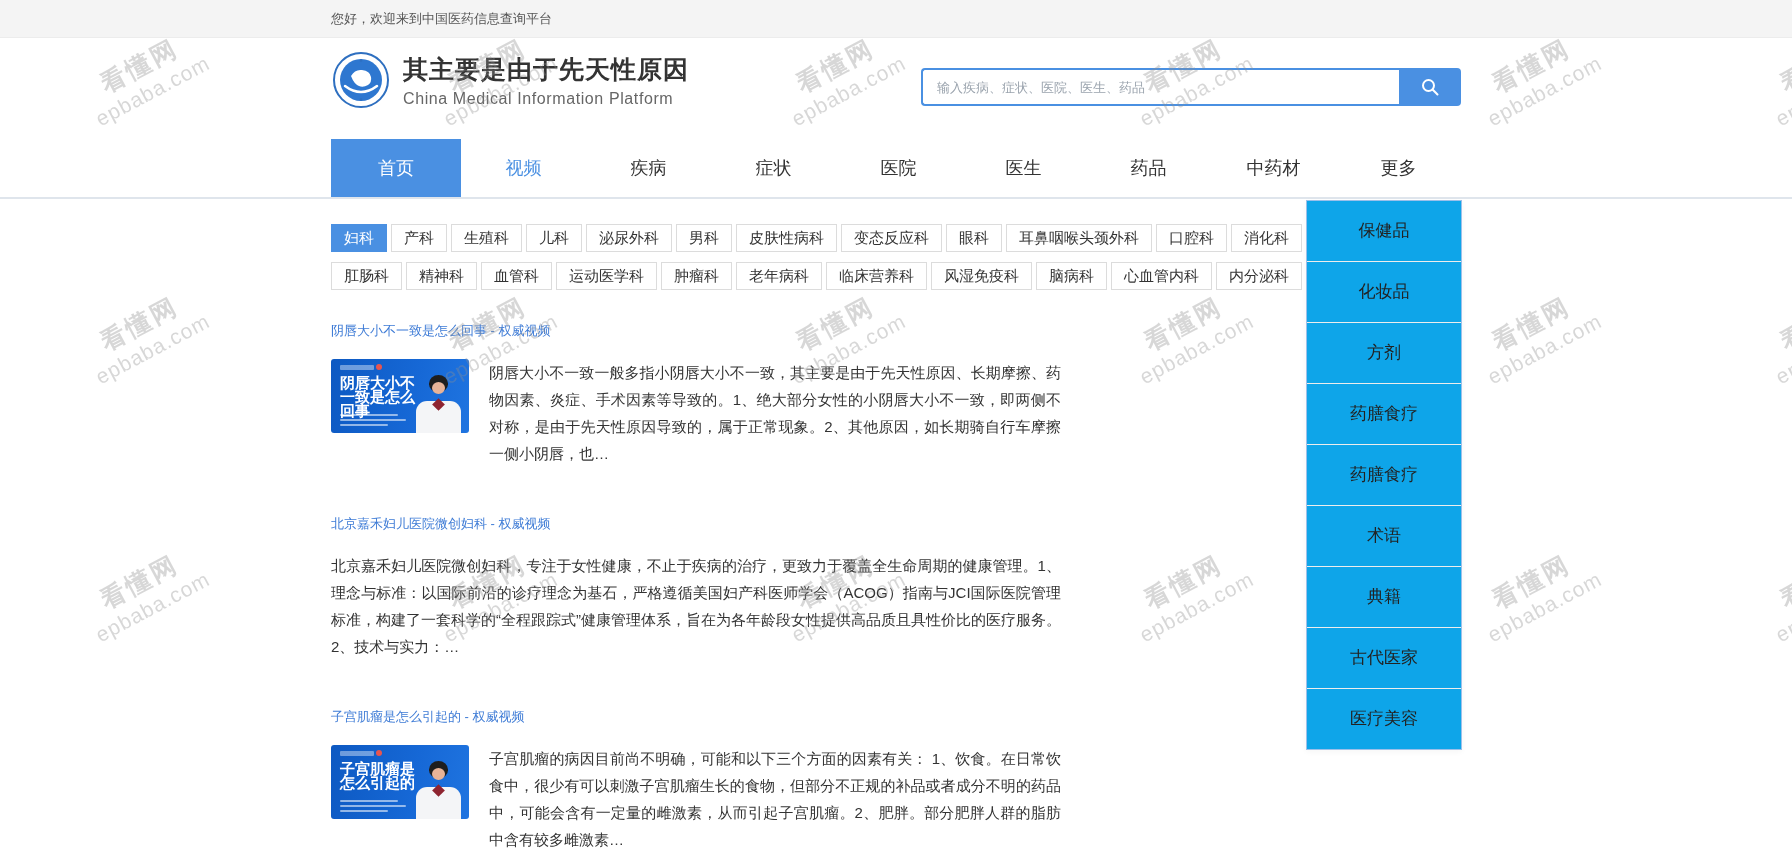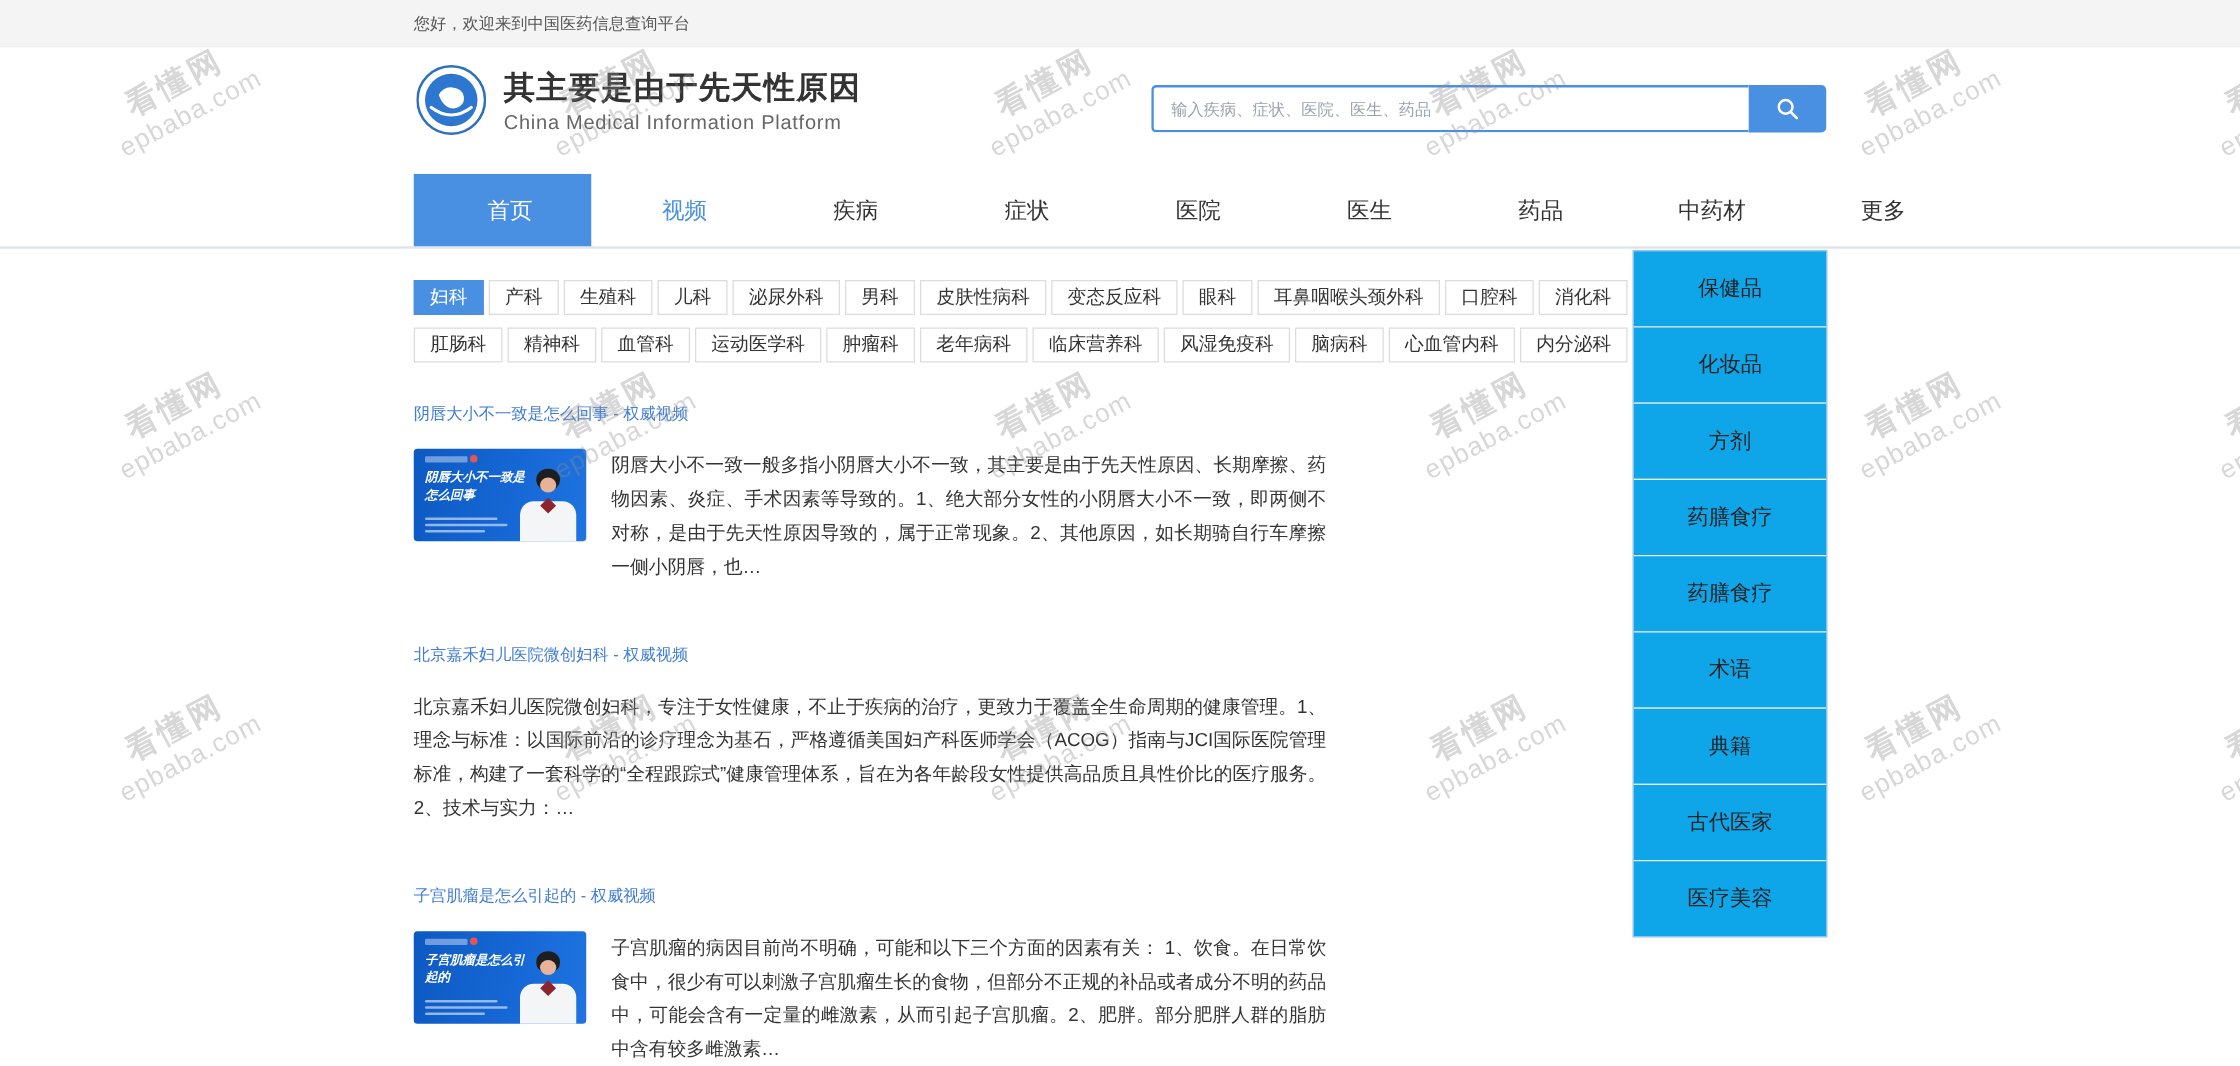--- a/index.html
+++ b/index.html
@@ -18,38 +18,38 @@
   .brand-text .subtitle{font-size:16px;color:#666;letter-spacing:.6px;margin-top:4px;}
   .search{position:absolute;left:921px;top:30px;width:540px;height:38px;display:flex;}
   .search input{flex:1;min-width:0;border:2px solid #4a90e2;border-right:none;border-radius:4px 0 0 4px;
     padding:0 14px;font-size:13px;color:#333;outline:none;font-family:inherit;background:#fff;}
   .search input::placeholder{color:#9aa3ad;}
   .search button{width:62px;border:none;background:#4a90e2;border-radius:0 4px 4px 0;cursor:pointer;
     display:flex;align-items:center;justify-content:center;}
   
   .navbar{height:58px;background:#fff;border-bottom:2px solid #dfe5ec;box-sizing:content-box;
     display:flex;padding-left:331px;}
-  .nav-item{width:125px;height:58px;line-height:58px;text-align:center;font-size:18px;color:#333;cursor:pointer;padding-left:12px;}
+  .nav-item{width:125px;height:58px;line-height:58px;text-align:center;font-size:18px;color:#333;cursor:pointer;}
   .nav-item.active{width:130px;background:#4a90e2;color:#fff;}
   .nav-item.hl{color:#4a90e2;}
   
   .main{position:relative;padding:25px 0 0 331px;}
   .tag-row{display:flex;gap:4px;margin-bottom:10px;}
   .tag{height:26px;line-height:26px;padding:0 12px;border:1px solid #dcdcdc;background:#fff;
     font-size:15px;color:#333;white-space:nowrap;cursor:pointer;}
   .tag.active{background:#4a90e2;border-color:#4a90e2;color:#fff;}
   .video-list{width:730px;margin-top:32px;}
   .video-item{margin-bottom:48px;}
   .video-title{font-size:13px;color:#3f7cd6;margin-bottom:19px;cursor:pointer;}
   .video-body{display:flex;}
   .thumb{width:138px;height:74px;margin-right:20px;border-radius:3px;position:relative;overflow:hidden;
     flex-shrink:0;background:linear-gradient(100deg,#0d59c2 0%,#1668d6 60%,#1f74e0 100%);cursor:pointer;}
   .thumb-brand{position:absolute;left:9px;top:6px;width:34px;height:5px;background:rgba(255,255,255,.4);border-radius:1px;}
   .thumb-brand::after{content:"";position:absolute;right:-8px;top:-1px;width:6px;height:6px;border-radius:50%;background:#e8554f;}
-  .thumb-title{position:absolute;left:9px;top:17px;width:86px;color:#fff;font-size:10px;font-weight:bold;line-height:14px;font-style:italic;}
+  .thumb-title{position:absolute;left:9px;top:17px;width:86px;color:#fff;font-size:15px;font-weight:bold;line-height:14px;}
   .thumb-lines{position:absolute;left:9px;bottom:7px;}
   .thumb-lines i{display:block;height:2px;background:rgba(255,255,255,.55);margin-top:3px;border-radius:1px;}
   .doc{position:absolute;right:6px;bottom:0;width:50px;height:60px;}
   .doc-hair{position:absolute;top:2px;left:16px;width:19px;height:17px;border-radius:50% 50% 45% 45%;background:#1e1e1e;}
   .doc-face{position:absolute;top:9px;left:19px;width:13px;height:12px;border-radius:50%;background:#e7b398;}
   .doc-coat{position:absolute;bottom:-2px;left:3px;width:45px;height:34px;border-radius:11px 11px 0 0;background:#f4f5f7;}
   .doc-collar{position:absolute;bottom:24px;left:21px;width:9px;height:9px;background:#8e2430;transform:rotate(45deg);}
   .desc{flex:1;font-size:15px;line-height:27px;color:#333;text-align:justify;}
   
   .dropdown{position:absolute;left:1306px;top:200px;width:154px;background:#fff;

